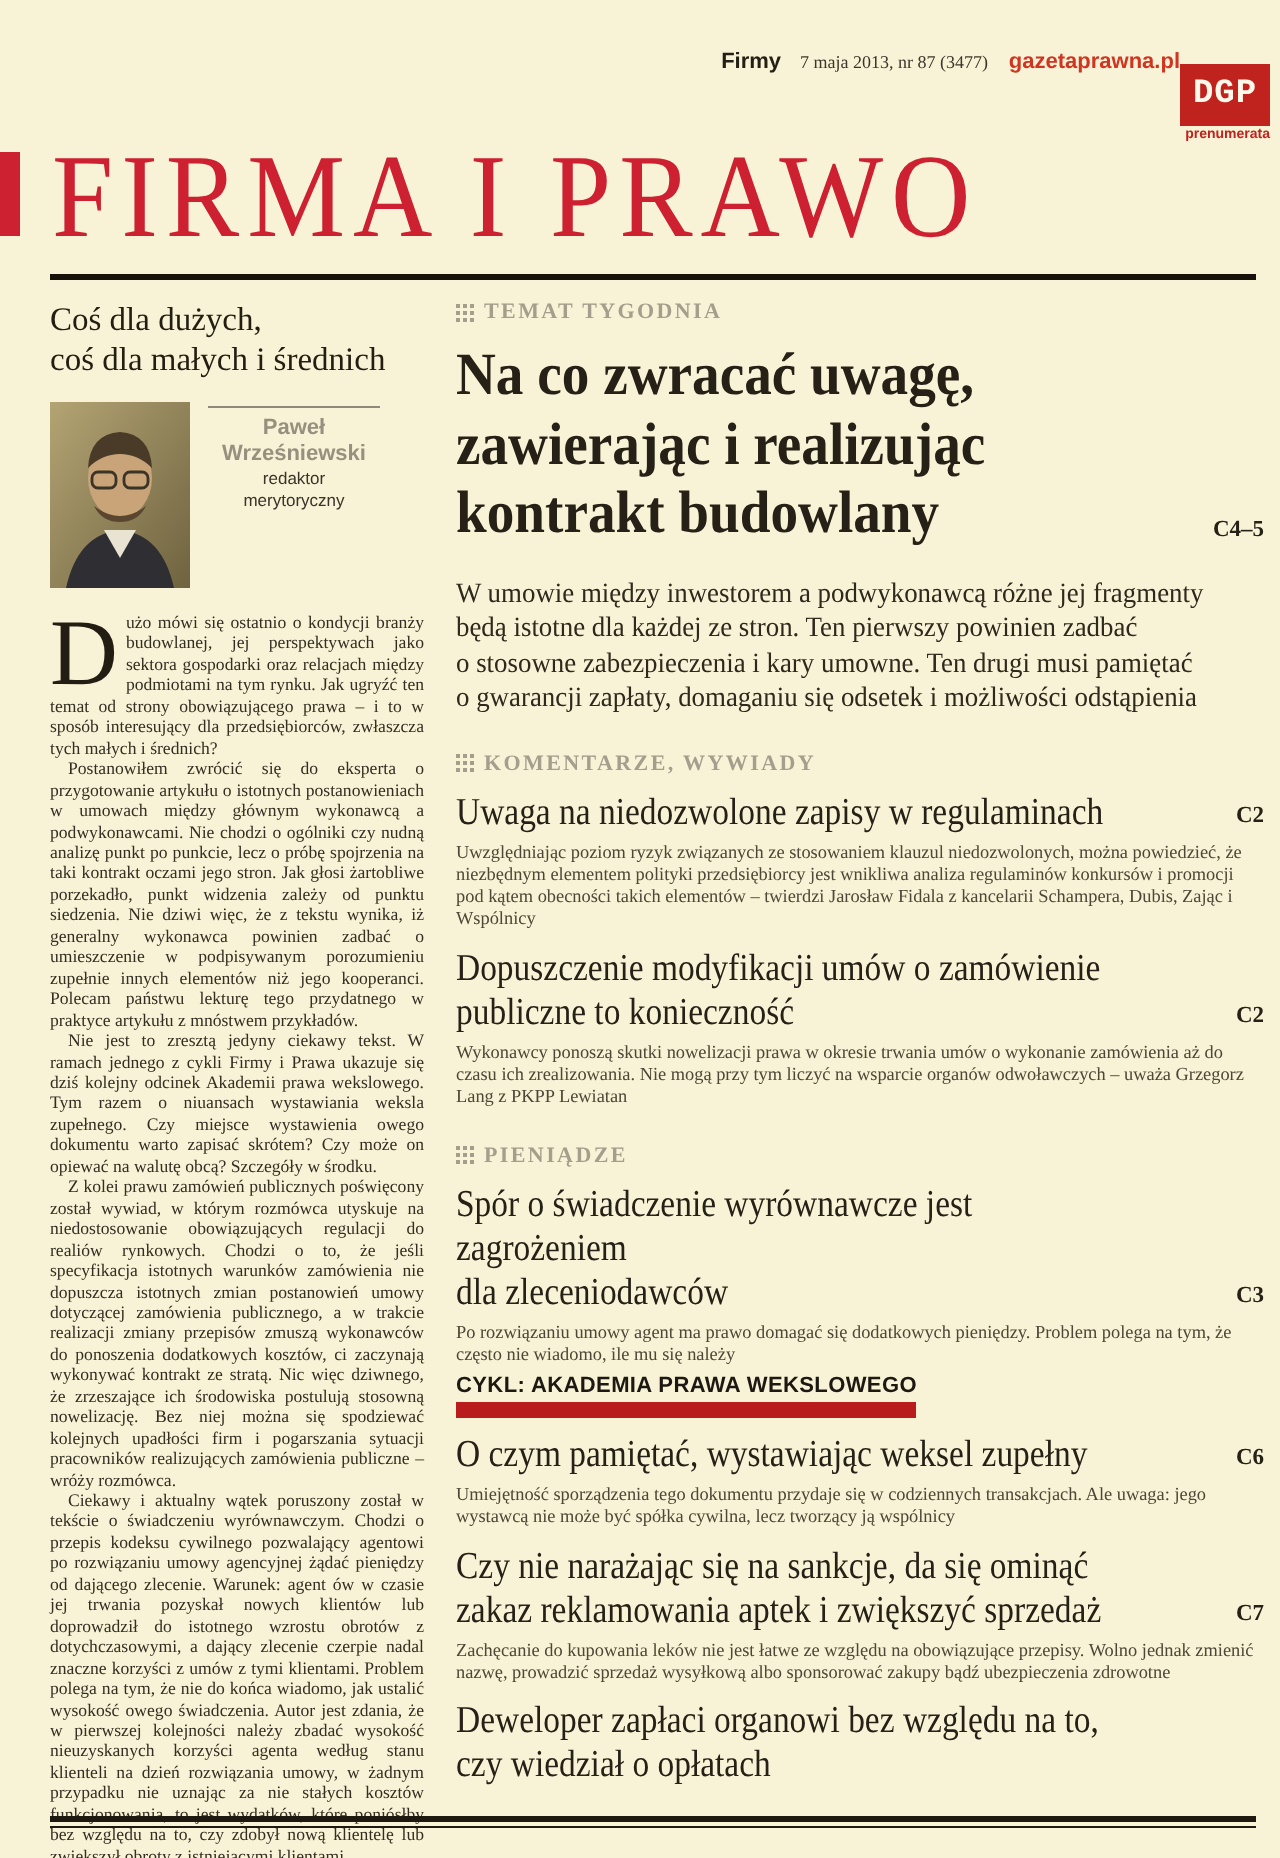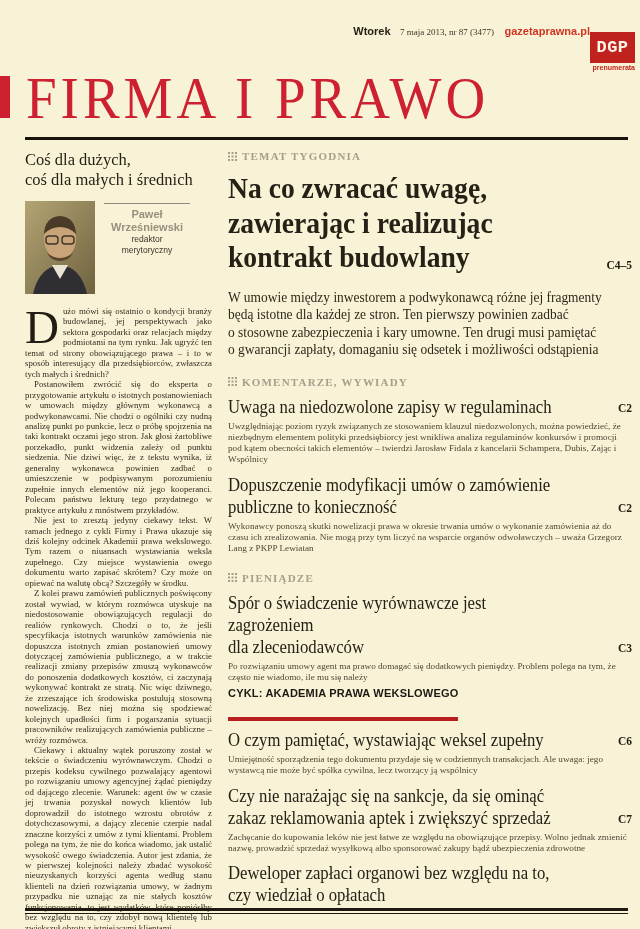--- a/index.html
+++ b/index.html
@@ -60,30 +60,30 @@
   .standfirst { margin-top:14px; font-size:14px; line-height:17.5px; color:#2f281c;
                 white-space:pre-line; display:inline-block;
                 transform:scaleX(.96); transform-origin:left top; }
   .sec-gap { margin-top:17px; }
   .story { margin-top:8px; }
   .story-head { position:relative; padding-right:32px; }
   .h2t { font-size:19px; line-height:22px; font-weight:normal; color:#262017;
          white-space:pre-line; display:inline-block;
          transform:scaleX(.88); transform-origin:left top; }
   .sub { margin-top:3px; font-size:9.2px; line-height:11.3px; color:#4e4636; width:100%; }
-  .tag-label { display:inline-block; padding-bottom:18px;
+  .tag-label { display:inline-block; padding-bottom:2px;
                font-family:"Liberation Sans",sans-serif; font-weight:bold;
                font-size:11px; letter-spacing:.2px; color:#1d1812;
-               border-bottom:4px solid #b91c1c; }
+               border-bottom:8px solid #b91c1c; }
 </style>
 </head>
 <body>
 
 <div class="top-meta">
-  <span class="weekday">Wtorek</span>
+  <span class="weekday">Firmy</span>
   <span class="dateinfo">7 maja 2013, nr 87 (3477)</span>
   <span class="site">gazetaprawna.pl</span>
 </div>
 <div class="dgp-box">
   <span class="dgp">DGP</span>
 </div>
 <div class="dgp-sub">prenumerata</div>
 
 <div class="red-notch"></div>
 <div class="masthead">FIRMA I PRAWO</div>

